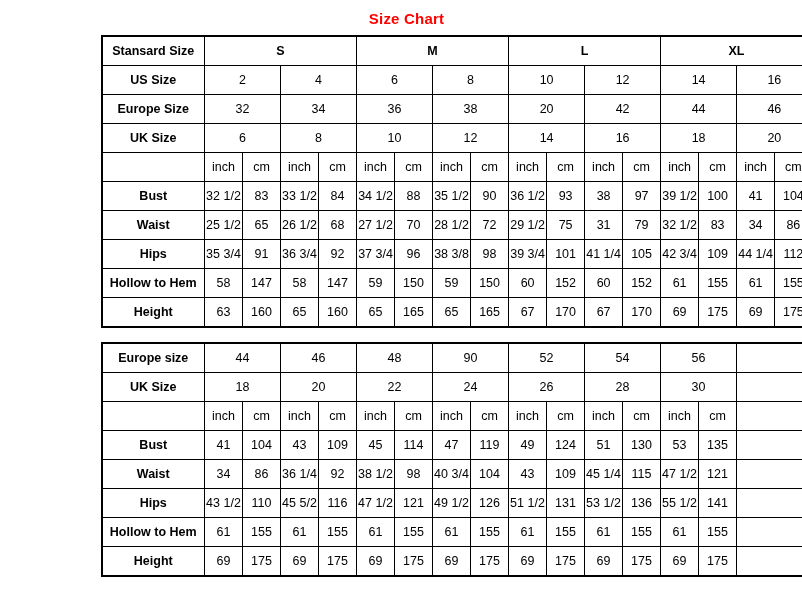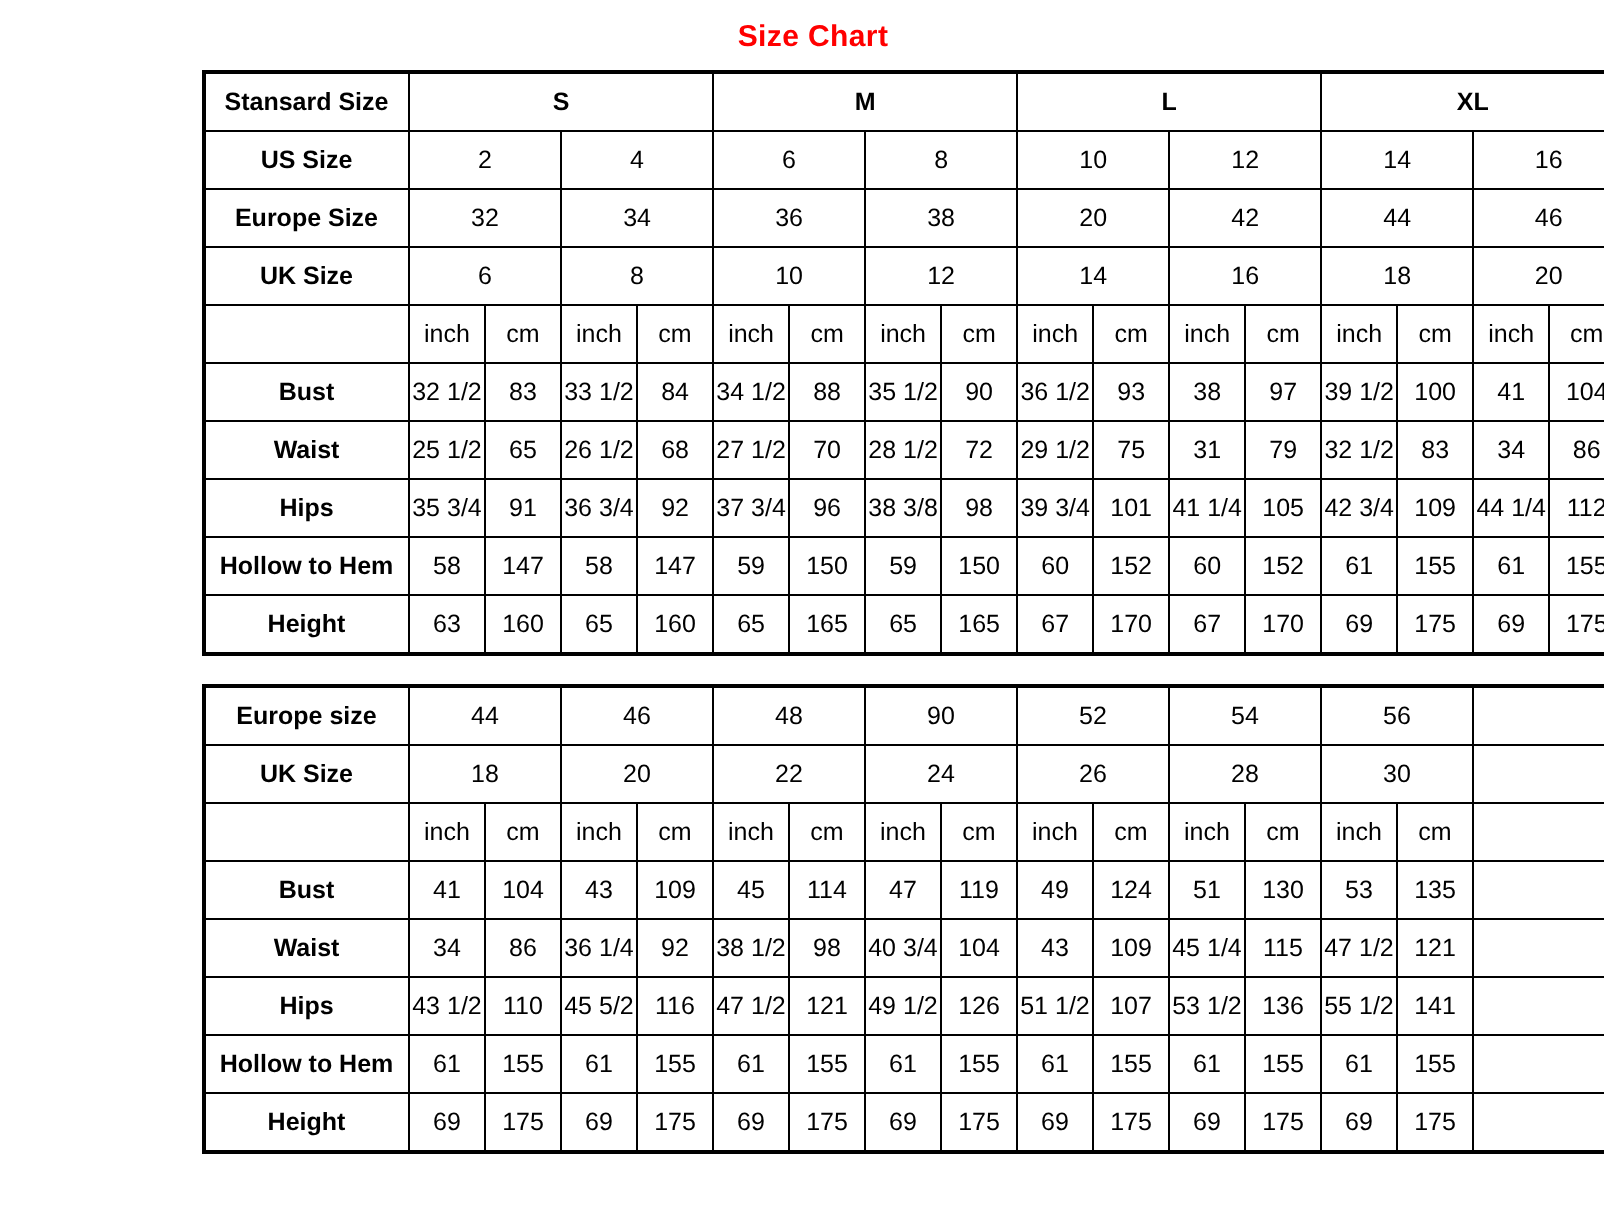--- a/index.html
+++ b/index.html
@@ -353,21 +353,21 @@
           <td class="rowhead">Hips</td>
           <td colspan="1">43 1/2</td>
           <td colspan="1">110</td>
           <td colspan="1">45 5/2</td>
           <td colspan="1">116</td>
           <td colspan="1">47 1/2</td>
           <td colspan="1">121</td>
           <td colspan="1">49 1/2</td>
           <td colspan="1">126</td>
           <td colspan="1">51 1/2</td>
-          <td colspan="1">107</td>
+          <td colspan="1">131</td>
           <td colspan="1">53 1/2</td>
           <td colspan="1">136</td>
           <td colspan="1">55 1/2</td>
           <td colspan="1">141</td>
           <td colspan="2"></td>
         </tr>
         <tr>
           <td class="rowhead">Hollow to Hem</td>
           <td colspan="1">61</td>
           <td colspan="1">155</td>

